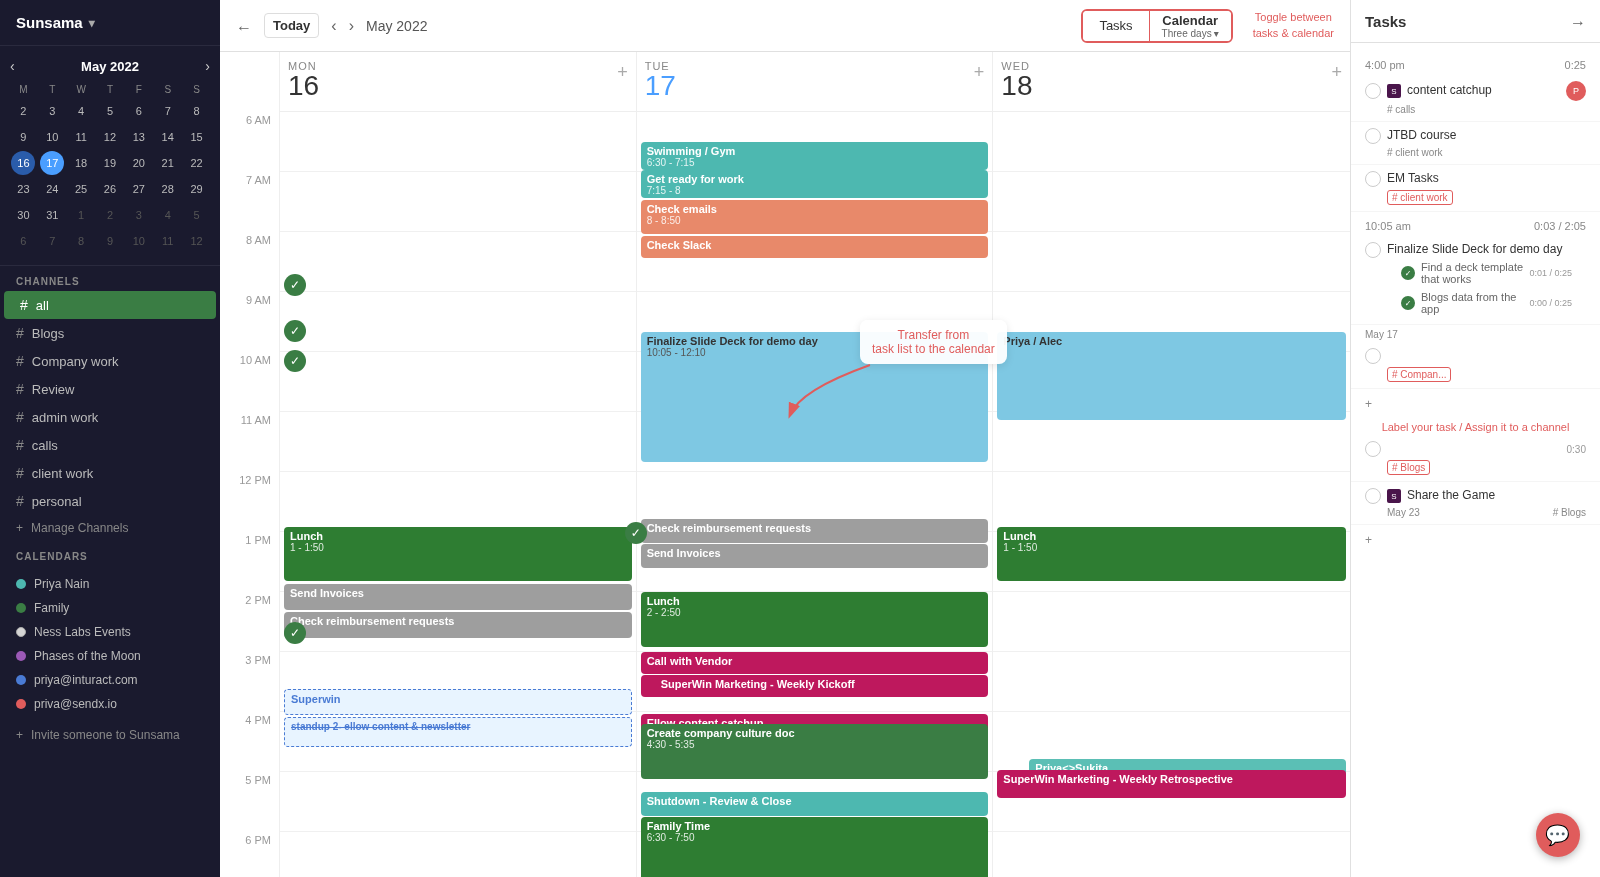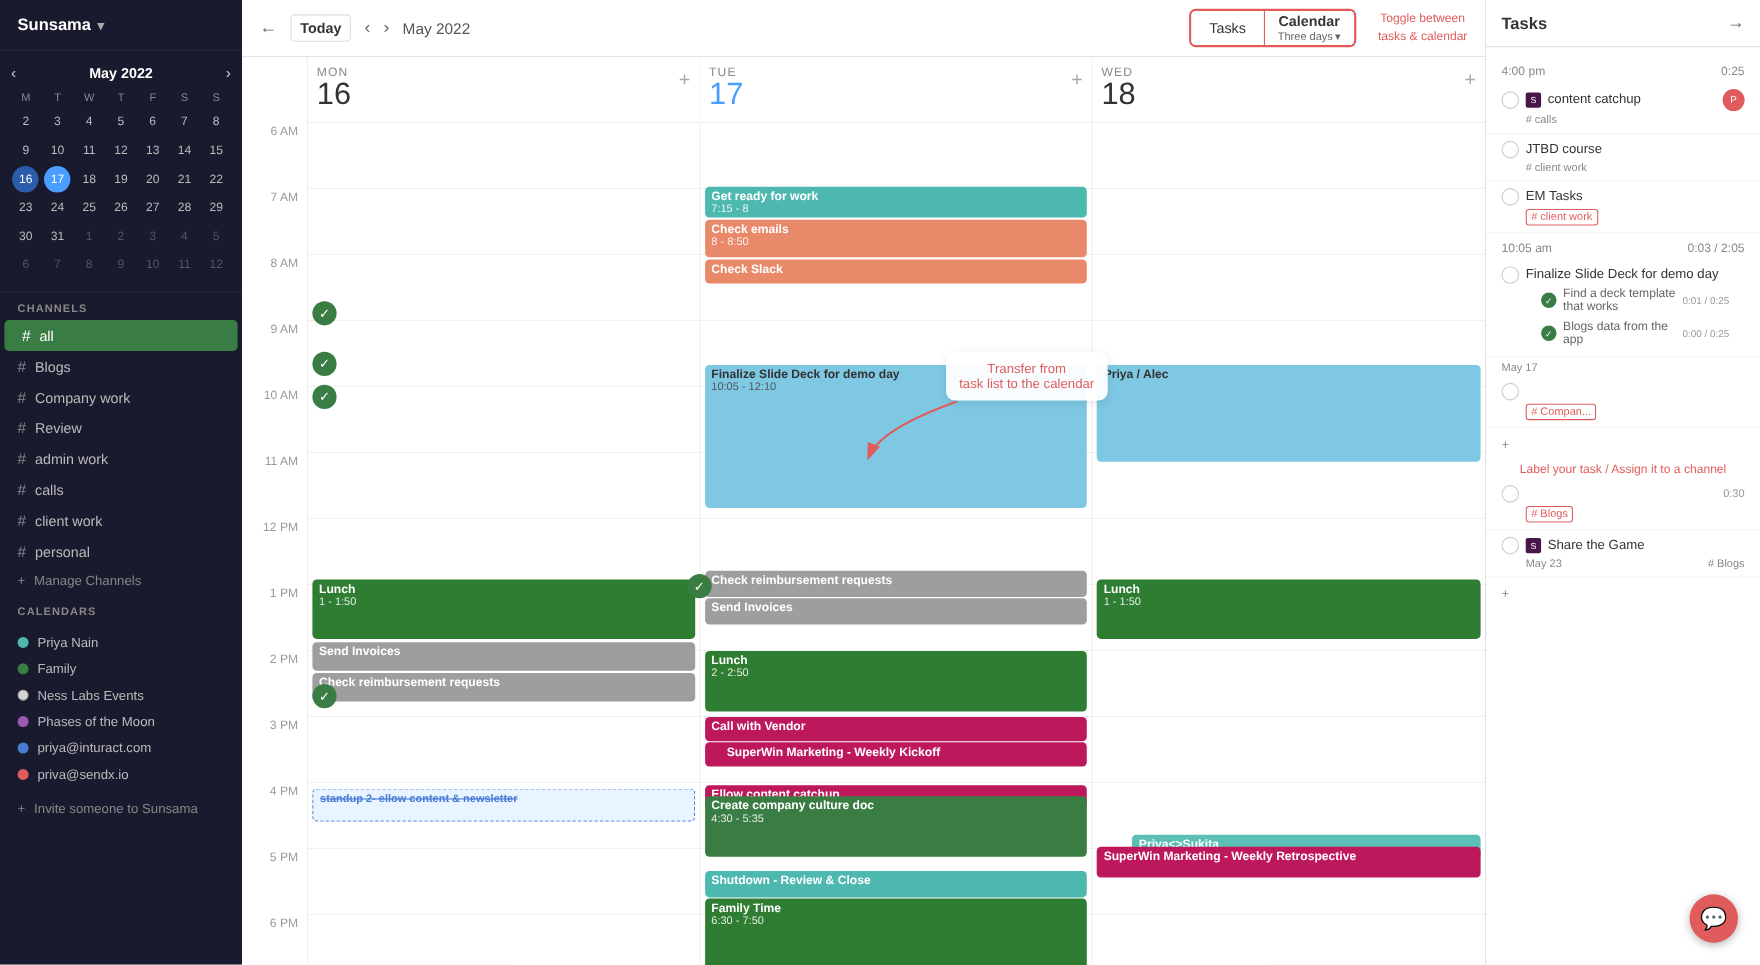--- a/index.html
+++ b/index.html
@@ -311,20 +311,23 @@
           <div class="event-block ev-dark-green" style="top:415px;height:54px;">
             <div class="ev-title">Lunch</div>
             <div class="ev-time">1 - 1:50</div>
           </div>
           <div class="event-block ev-gray" style="top:472px;height:26px;">
             <div class="ev-title">Send Invoices</div>
           </div>
           <div class="event-block ev-gray" style="top:500px;height:26px;">
             <div class="ev-title">Check reimbursement requests</div>
           </div>
+          <div class="event-block ev-outline" style="top:577px;height:26px;">
+            <div class="ev-title" style="color:#4a7bd4;">Superwin</div>
+          </div>
           <div class="event-block ev-outline" style="top:605px;height:30px;">
             <div class="ev-title" style="color:#4a7bd4;text-decoration:line-through;font-size:10px;">standup 2- ellow content &amp; newsletter</div>
           </div>
         </div>
       </div>
 
       <div class="day-col">
         <div class="day-header">
           <div class="day-name">TUE</div>
           <div class="day-num today-num">17</div>
@@ -340,20 +343,24 @@
           <div class="hour-line" style="top:360px;position:absolute;width:100%;height:60px;border-bottom:1px solid #f0f0f0;"></div>
           <div class="hour-line" style="top:420px;position:absolute;width:100%;height:60px;border-bottom:1px solid #f0f0f0;"></div>
           <div class="hour-line" style="top:480px;position:absolute;width:100%;height:60px;border-bottom:1px solid #f0f0f0;"></div>
           <div class="hour-line" style="top:540px;position:absolute;width:100%;height:60px;border-bottom:1px solid #f0f0f0;"></div>
           <div class="hour-line" style="top:600px;position:absolute;width:100%;height:60px;border-bottom:1px solid #f0f0f0;"></div>
           <div class="hour-line" style="top:660px;position:absolute;width:100%;height:60px;border-bottom:1px solid #f0f0f0;"></div>
           <div class="hour-line" style="top:720px;position:absolute;width:100%;height:60px;border-bottom:1px solid #f0f0f0;"></div>
 
           <div style="position:absolute;top:410px;left:-12px;width:22px;height:22px;background:#3a7d44;border-radius:50%;display:flex;align-items:center;justify-content:center;color:#fff;font-size:12px;z-index:5;">✓</div>
 
+          <div class="event-block ev-teal" style="top:30px;height:28px;">
+            <div class="ev-title">Swimming / Gym</div>
+            <div class="ev-time">6:30 - 7:15</div>
+          </div>
           <div class="event-block ev-teal" style="top:58px;height:28px;">
             <div class="ev-title">Get ready for work</div>
             <div class="ev-time">7:15 - 8</div>
           </div>
           <div class="event-block ev-salmon" style="top:88px;height:34px;">
             <div class="ev-title">Check emails</div>
             <div class="ev-time">8 - 8:50</div>
           </div>
           <div class="event-block ev-salmon" style="top:124px;height:22px;">
             <div class="ev-title">Check Slack</div>

